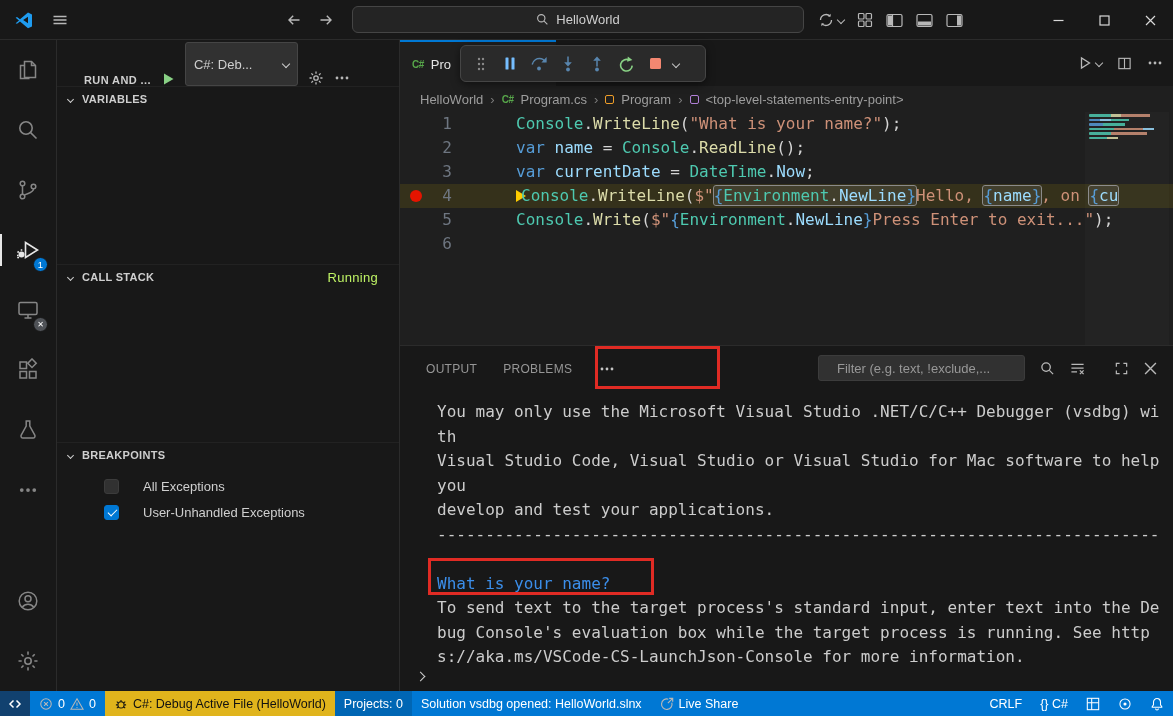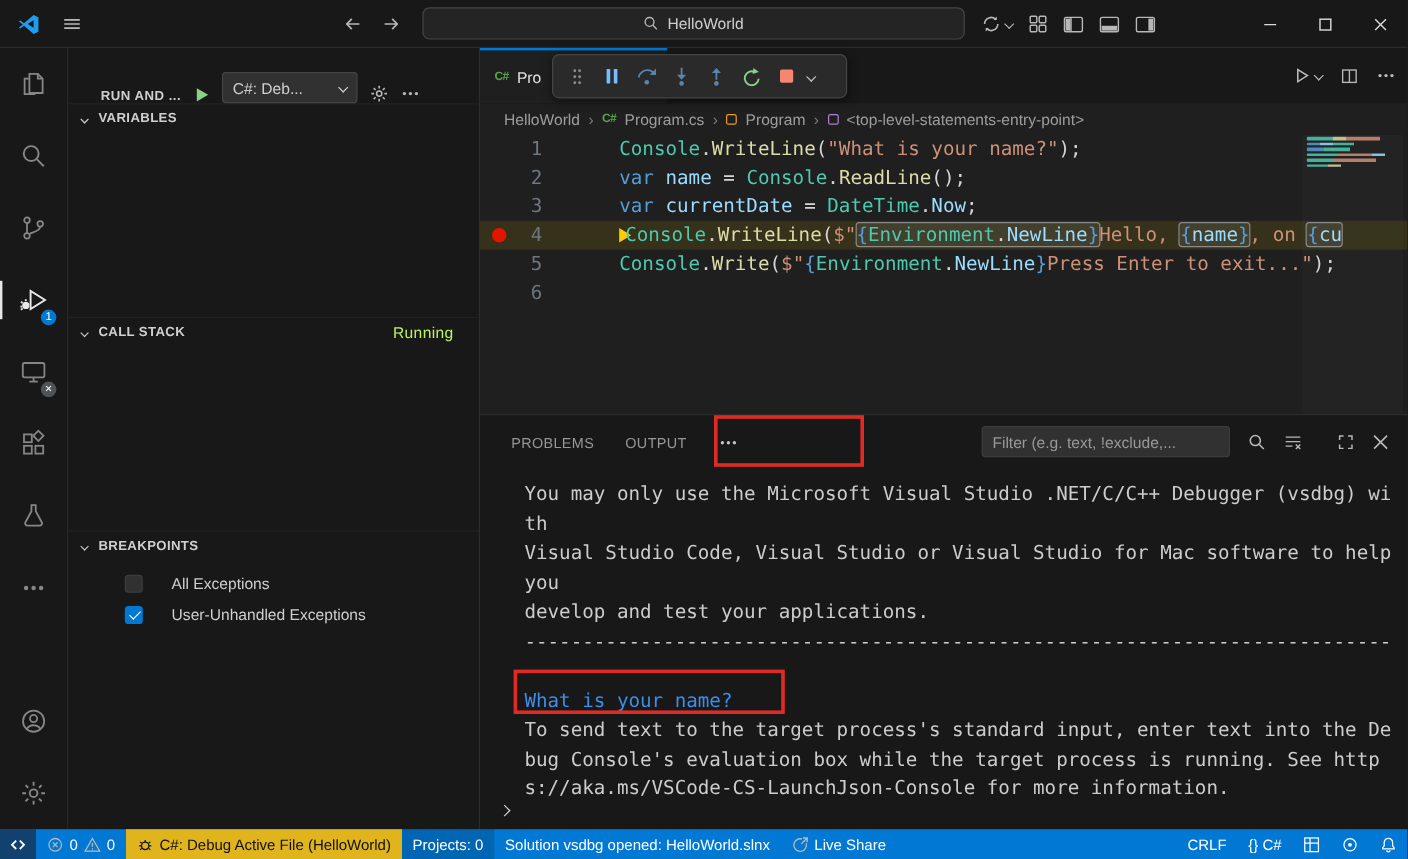--- a/index.html
+++ b/index.html
@@ -28,21 +28,21 @@
   .ab-item.active{color:#e7e7e7}
   .ab-item.active::before{content:"";position:absolute;left:0;top:14px;bottom:14px;width:2px;background:#e7e7e7}
   .badge{position:absolute;right:8px;bottom:8px;min-width:15px;height:15px;border-radius:50%;background:var(--accent);color:#fff;
     font-size:9.5px;display:flex;align-items:center;justify-content:center;border:1px solid #181818}
   .badge.gray{background:#4f5257;font-size:8px}
 
   
   .sidebar{position:absolute;left:57px;top:40px;width:343px;height:651px;background:#181818;border-right:1px solid #2b2b2b;overflow:hidden}
   .sb-toolbar{height:46px;display:flex;align-items:flex-end;padding-left:27px;gap:10px}
   .sb-title{font-size:11px;font-weight:bold;letter-spacing:.4px;color:#cfcfcf;white-space:nowrap}
-  .debug-select{width:113px;height:26px;background:#313131;border:1px solid #454545;border-radius:3px;display:flex;align-items:center;
+  .debug-select{width:113px;height:44px;background:#313131;border:1px solid #454545;border-radius:3px;display:flex;align-items:center;
     justify-content:space-between;padding:0 8px;font-size:13px;color:#cfcfcf}
   .sb-section{border-top:1px solid #222}
   .sb-header{height:24px;display:flex;align-items:center;gap:9px;padding-left:11px;font-size:11px;font-weight:bold;letter-spacing:.3px;color:#cfcfcf}
   .sb-header .chev{width:5px;height:5px}
   .sec-status{margin-left:auto;margin-right:21px;font-weight:normal;font-size:13px;color:#bef264}
   .bp-row{height:26px;display:flex;align-items:center;gap:24px;padding-left:47px;font-size:13px;color:#cfcfcf}
   .cb{width:15px;height:15px;border:1px solid #3c3c3c;background:#313131;border-radius:3px;position:relative;flex-shrink:0}
   .cb.checked{background:var(--accent);border-color:var(--accent)}
   .cb.checked::after{content:"";position:absolute;left:4.5px;top:1.5px;width:4px;height:8px;border-right:1.6px solid #fff;border-bottom:1.6px solid #fff;transform:rotate(45deg)}
 
@@ -78,21 +78,21 @@
   .mm-line{height:2.5px;margin:2px 8px 2px 4px;border-radius:1px;opacity:.85}
 
   
   .panel{position:absolute;left:400px;top:345px;width:773px;height:346px;background:#181818;border-top:1px solid #2b2b2b}
   .panel-tabbar{position:relative;height:45px;display:flex;align-items:center;padding-left:13px}
   .ptab{padding:0 13px;height:100%;display:flex;align-items:center;font-size:12px;letter-spacing:.3px;color:#969696}
   .ptab.active{color:#e7e7e7;box-shadow:inset 0 -1px 0 var(--accent)}
   .panel-more{margin-left:14px;color:#c5c5c5}
   .panel-actions{position:absolute;right:16px;top:9px;display:flex;align-items:center;gap:15px;color:#c5c5c5}
   .filter-input{width:207px;height:26px;background:#313131;border:1px solid #3c3c3c;border-radius:3px;color:#ccc;
-    font-size:13px;padding:0 8px;outline:none;font-family:"Liberation Sans",sans-serif}
+    font-size:13px;padding:0 18px;outline:none;font-family:"Liberation Sans",sans-serif}
   .filter-input::placeholder{color:#989898}
   .panel-content{padding:9px 12px 0 37px;font:16px/24.5px "DejaVu Sans Mono",monospace;color:#cccccc;white-space:pre;overflow:hidden;height:276px}
   .console-line.stdout{color:var(--stdout-blue)}
   .console-input{position:absolute;left:17px;bottom:7px;color:#cfcfcf}
   .console-input .chev{width:7px;height:7px}
 
   
   .statusbar{position:absolute;left:0;bottom:0;width:1173px;height:25px;background:var(--status-bar-bg);display:flex;align-items:stretch;
     font-size:12.5px;color:#fff}
   .sbi{display:flex;align-items:center;gap:5px;padding:0 9px;white-space:nowrap}
@@ -473,22 +473,22 @@
         <div class="mm-line" style="background:linear-gradient(90deg,#569cd6 0 20%,#4ec9b0 20% 50%,transparent 50%)"></div>
         <div class="mm-line" style="background:linear-gradient(90deg,#4ec9b0 0 35%,#ce9178 35% 75%,#9cdcfe 75% 90%,transparent 90%)"></div>
         <div class="mm-line" style="background:linear-gradient(90deg,#4ec9b0 0 30%,#ce9178 30% 80%,transparent 80%)"></div>
         <div class="mm-line" style="background:linear-gradient(90deg,#4ec9b0 0 25%,#dcdcaa 25% 40%,transparent 40%)"></div>
       </div>
     </div>
   </section>
 
   <section class="panel">
     <div class="panel-tabbar">
+      <span class="ptab">OUTPUT</span>
       <span class="ptab">PROBLEMS</span>
-      <span class="ptab">OUTPUT</span>
       <span class="panel-more ic">
         <svg width="16" height="16" viewBox="0 0 16 16" fill="currentColor">
             <circle cx="3" cy="8" r="1.4"></circle>
             <circle cx="8" cy="8" r="1.4"></circle>
             <circle cx="13" cy="8" r="1.4"></circle>
           </svg>
       </span>
       <div class="panel-actions">
         <input class="filter-input" placeholder="Filter (e.g. text, !exclude,..." style="">
         <span class="ic">

